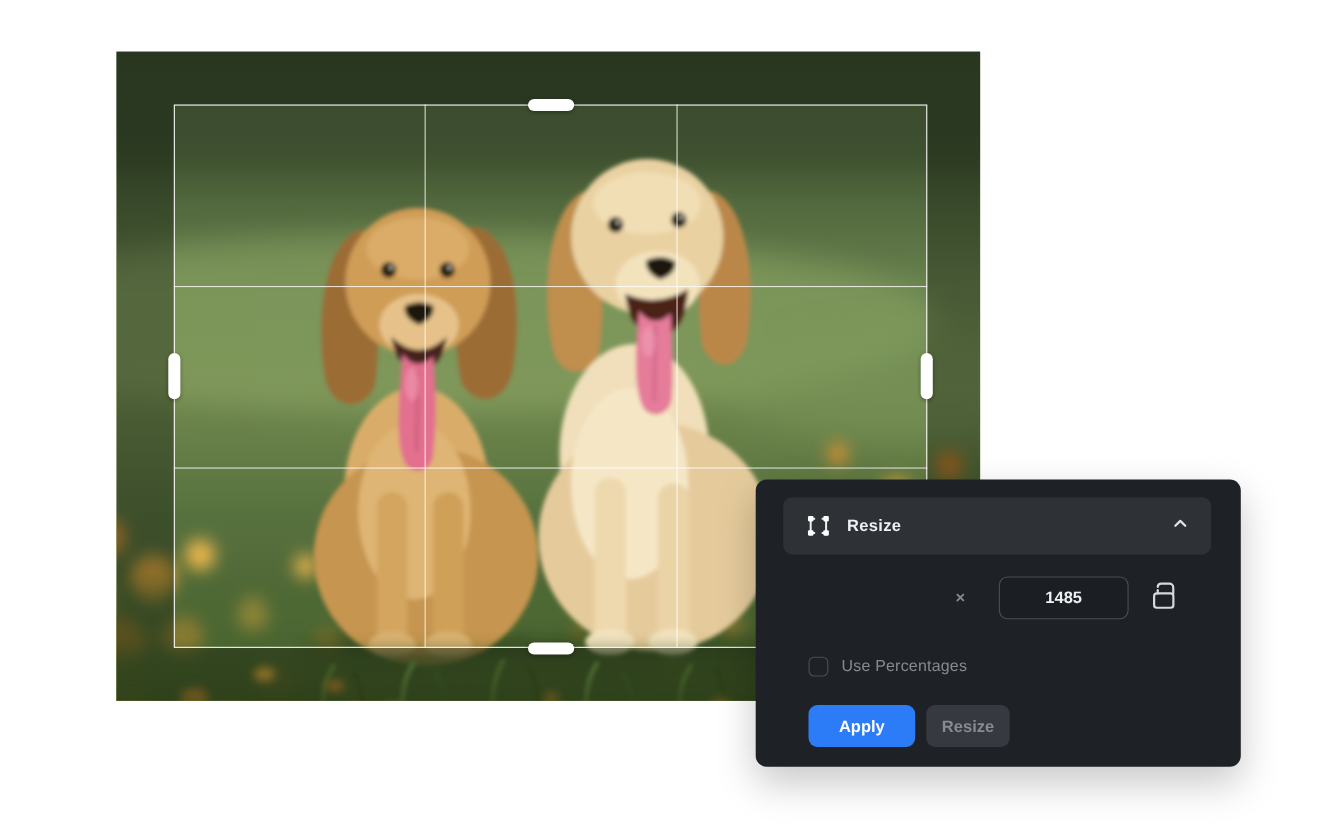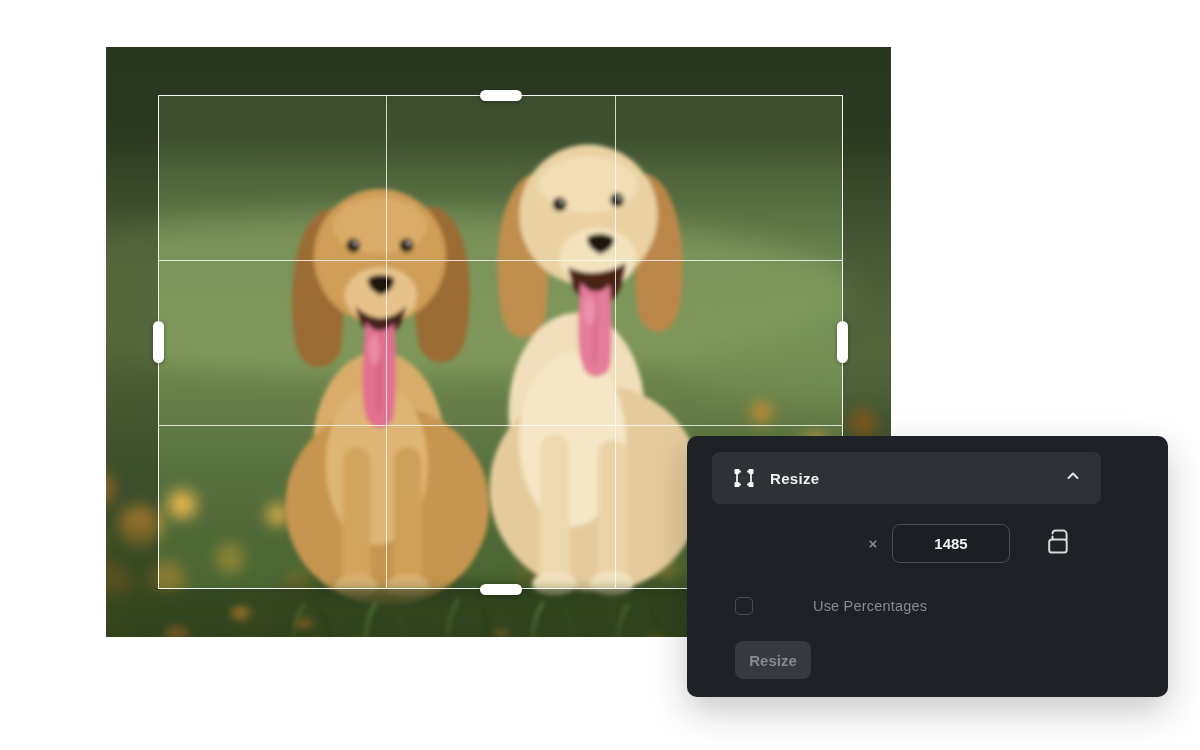--- a/index.html
+++ b/index.html
@@ -41,21 +41,21 @@
     position:absolute;background:var(--handle_white,#fff);border-radius:6px;
     box-shadow:0 1px 4px rgba(0,0,0,0.35);
   }
   .handle.h-top{left:374px;top:43px;width:42px;height:11px;}
   .handle.h-bottom{left:374px;top:537px;width:42px;height:11px;}
   .handle.h-left{left:47px;top:274px;width:11px;height:42px;}
   .handle.h-right{left:731px;top:274px;width:11px;height:42px;}
 
   
   .panel{
-    position:absolute;left:687px;top:436px;width:481px;height:261px;
+    position:absolute;left:687px;top:436px;width:441px;height:261px;
     background:var(--panel_bg,#1e2126);
     border-radius:10px;
     box-shadow:0 14px 36px rgba(0,0,0,0.22);
   }
   .panel-header{
     position:absolute;left:25px;top:16px;width:389px;height:52px;
     background:var(--panel_header_bg,#2e3237);
     border-radius:8px;
     display:flex;align-items:center;
     cursor:pointer;
@@ -72,33 +72,33 @@
     position:absolute;height:39px;box-sizing:border-box;
     background:var(--input_bg,#1b1e23);
     border:1px solid var(--input_border,#4b4f55);
     border-radius:8px;
     color:var(--text_primary,#eef0f2);
     font-family:"Liberation Sans", sans-serif;
     font-size:15px;font-weight:bold;text-align:center;
     outline:none;
   }
   .dim-input.w{left:46px;width:119px;}
-  .dim-input.h{left:205px;width:118px;}
+  .dim-input.h{left:221px;width:118px;}
   .dim-sep{
     position:absolute;left:176px;width:20px;top:0;height:39px;
     display:flex;align-items:center;justify-content:center;
     color:var(--text_muted,#868a91);font-size:15px;font-weight:bold;
   }
   .lock-btn{
     position:absolute;left:355px;top:3px;width:32px;height:32px;
     background:none;border:none;padding:0;cursor:pointer;
     display:flex;align-items:center;justify-content:center;
   }
 
-  .check-row{position:absolute;left:48px;top:160px;height:20px;display:flex;align-items:center;cursor:pointer;gap:48px;}
+  .check-row{position:absolute;left:48px;top:160px;height:20px;display:flex;align-items:center;cursor:pointer;}
   .checkbox{
     width:18px;height:18px;box-sizing:border-box;
     border:1.6px solid var(--input_border,#4b4f55);
     border-radius:5px;background:transparent;
   }
   .check-label{
     margin-left:12px;color:var(--text_muted,#868a91);
     font-size:14.5px;letter-spacing:0.2px;
   }
 
@@ -327,17 +327,18 @@
         </span>
       </button>
     </div>
 
     <div class="check-row">
       <span class="checkbox"></span>
       <span class="check-label">Use Percentages</span>
     </div>
 
     <div class="btn-row">
+      <button class="btn apply">Apply</button>
       <button class="btn cancel">Resize</button>
     </div>
 
   </div>
 </div>
 
 </body></html>

